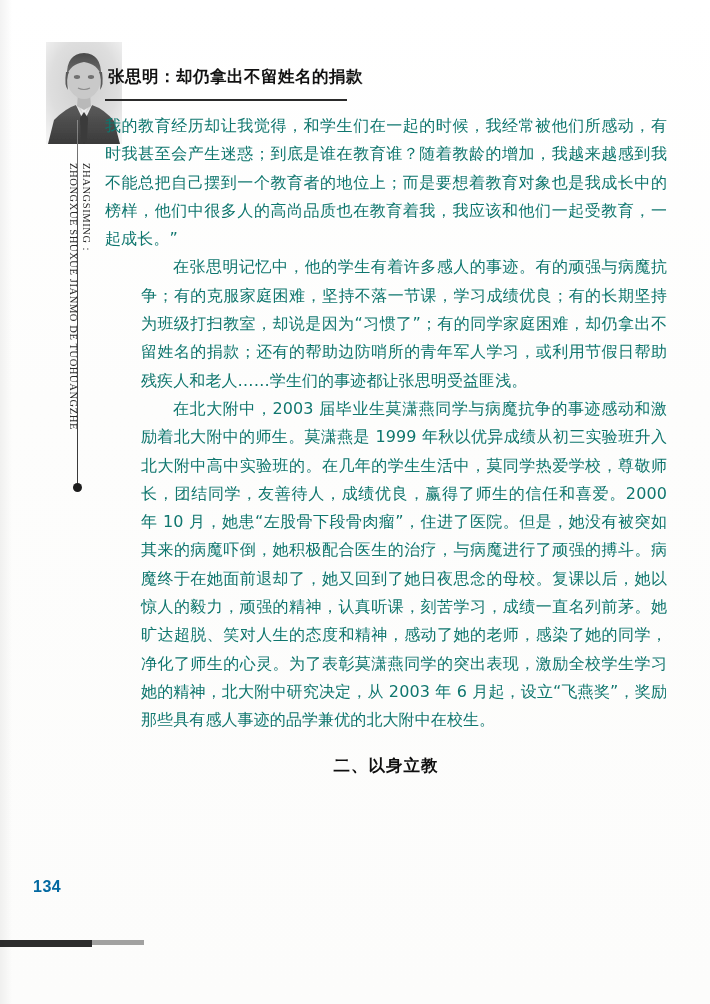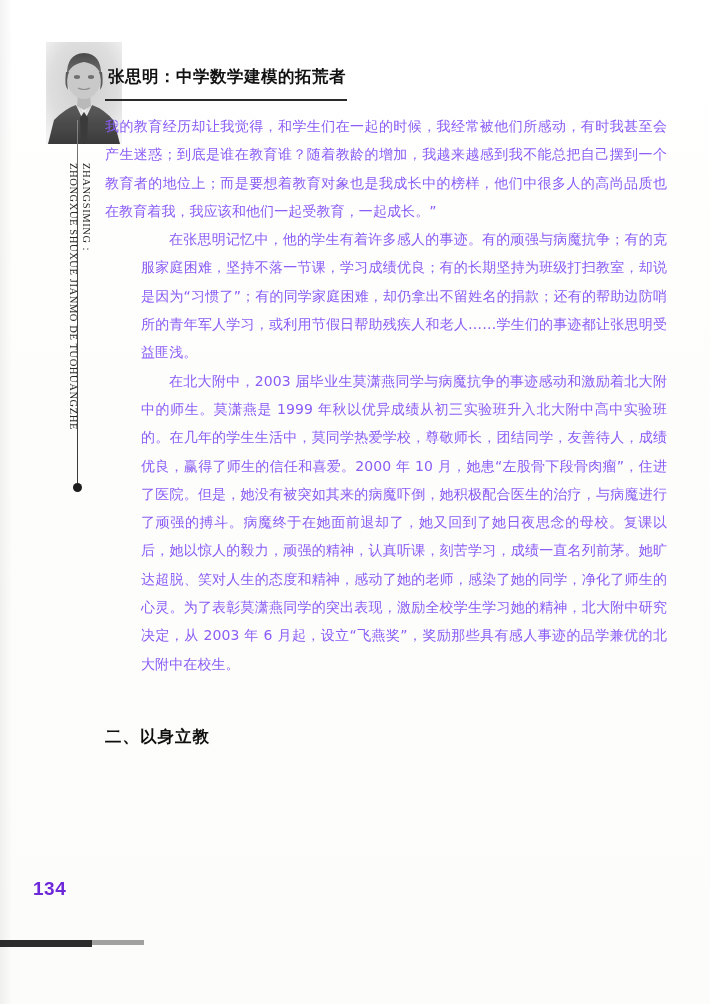--- a/index.html
+++ b/index.html
@@ -93,48 +93,49 @@
 
   
   .body-col {
     position: absolute;
     left: 105px;
     top: 112px;
     width: 562px;
   }
   p.para {
     margin: 0 0 0 0;
-    font-size: 14px;
+    font-size: 16px;
     line-height: 28.3px;
     text-align: justify;
     text-justify: inter-character;
     text-align-last: left;
     letter-spacing: 0.1px;
-    color: #8b5cf6;
+    color: #0f766e;
     font-weight: 500;
   }
   p.para.indent { text-indent: 2em; margin-left: 36px; }
 
   .section-heading {
     font-size: 16.5px;
     font-weight: bold;
     letter-spacing: 1px;
-    margin: 48px 0 24px 0;
+    margin: 20px 0 24px 0;
     color: #0e0e0e;
+    text-align: center;
   }
 
   
   .page-number {
     position: absolute;
     left: 33px;
     top: 878px;
     font-family: "Liberation Sans", "DejaVu Sans", sans-serif;
-    font-size: 19px;
+    font-size: 16px;
     font-weight: bold;
-    color: #6d28d9;
+    color: #0369a1;
     letter-spacing: 0.5px;
   }
 
   
   .scan-band {
     position: absolute;
     left: 0;
     top: 940px;
     width: 92px;
     height: 7px;
@@ -215,21 +216,21 @@
   </div>
 
   <div class="vrule"></div>
   <div class="vrule-dot"></div>
 
   <div class="running-head">
     <div>ZHANGSIMING：</div>
     <div>ZHONGXUE SHUXUE JIANMO DE TUOHUANGZHE</div>
   </div>
 
-  <div class="title">张思明：中学数学建模的拓荒者</div>
+  <div class="title">张思明：却仍拿出不留姓名的捐款</div>
   <div class="title-rule"></div>
 
   <div class="body-col">
     <p class="para">我的教育经历却让我觉得，和学生们在一起的时候，我经常被他们所感动，有时我甚至会产生迷惑；到底是谁在教育谁？随着教龄的增加，我越来越感到我不能总把自己摆到一个教育者的地位上；而是要想着教育对象也是我成长中的榜样，他们中很多人的高尚品质也在教育着我，我应该和他们一起受教育，一起成长。”</p>
     <p class="para indent">在张思明记忆中，他的学生有着许多感人的事迹。有的顽强与病魔抗争；有的克服家庭困难，坚持不落一节课，学习成绩优良；有的长期坚持为班级打扫教室，却说是因为“习惯了”；有的同学家庭困难，却仍拿出不留姓名的捐款；还有的帮助边防哨所的青年军人学习，或利用节假日帮助残疾人和老人……学生们的事迹都让张思明受益匪浅。</p>
     <p class="para indent">在北大附中，2003 届毕业生莫潇燕同学与病魔抗争的事迹感动和激励着北大附中的师生。莫潇燕是 1999 年秋以优异成绩从初三实验班升入北大附中高中实验班的。在几年的学生生活中，莫同学热爱学校，尊敬师长，团结同学，友善待人，成绩优良，赢得了师生的信任和喜爱。2000 年 10 月，她患“左股骨下段骨肉瘤”，住进了医院。但是，她没有被突如其来的病魔吓倒，她积极配合医生的治疗，与病魔进行了顽强的搏斗。病魔终于在她面前退却了，她又回到了她日夜思念的母校。复课以后，她以惊人的毅力，顽强的精神，认真听课，刻苦学习，成绩一直名列前茅。她旷达超脱、笑对人生的态度和精神，感动了她的老师，感染了她的同学，净化了师生的心灵。为了表彰莫潇燕同学的突出表现，激励全校学生学习她的精神，北大附中研究决定，从 2003 年 6 月起，设立“飞燕奖”，奖励那些具有感人事迹的品学兼优的北大附中在校生。</p>
 
     <div class="section-heading">二、以身立教</div>
 
   </div>

